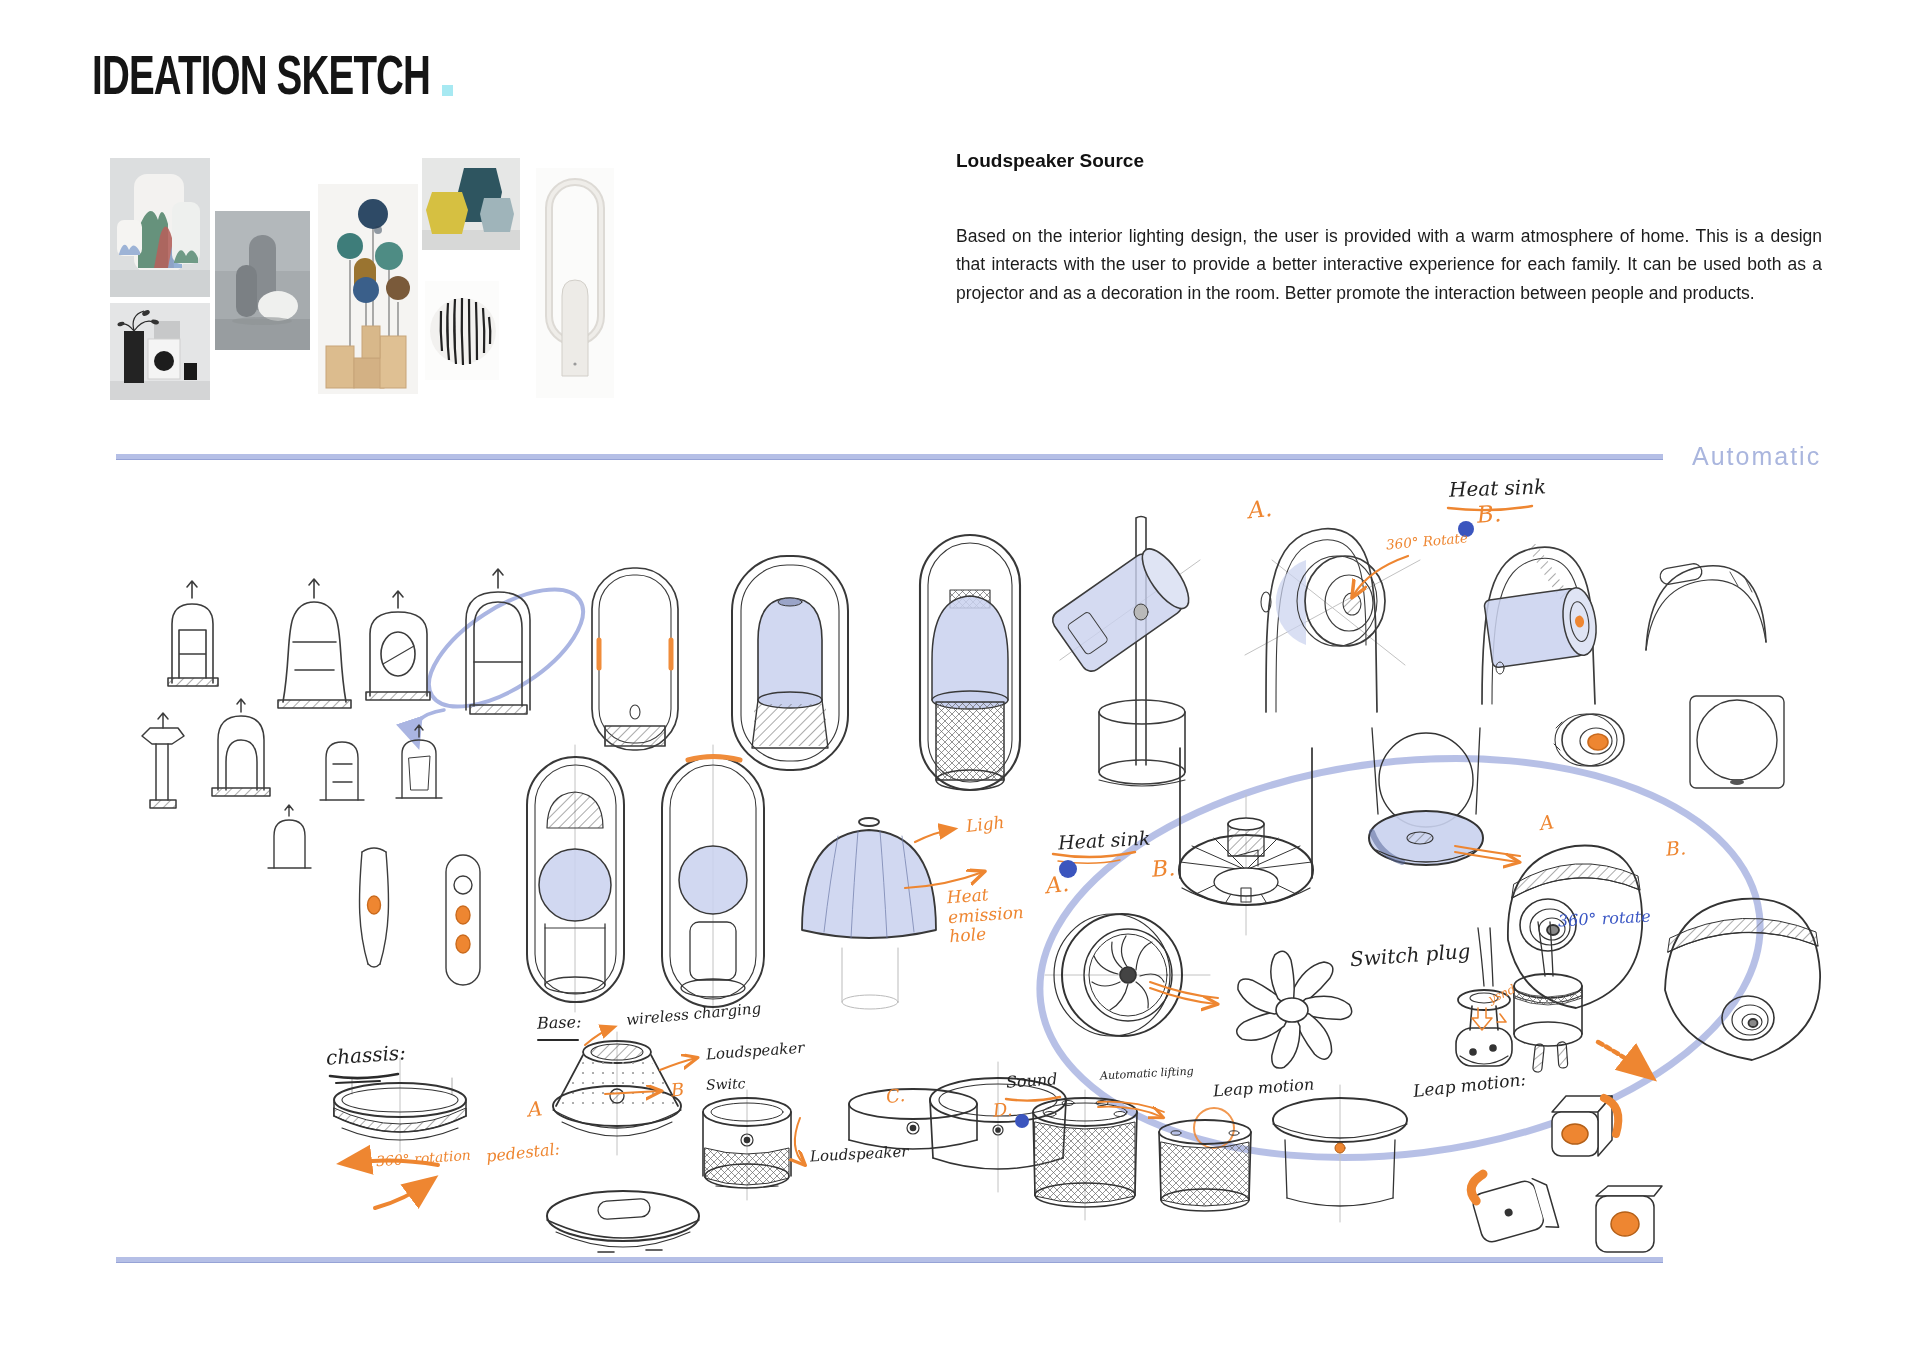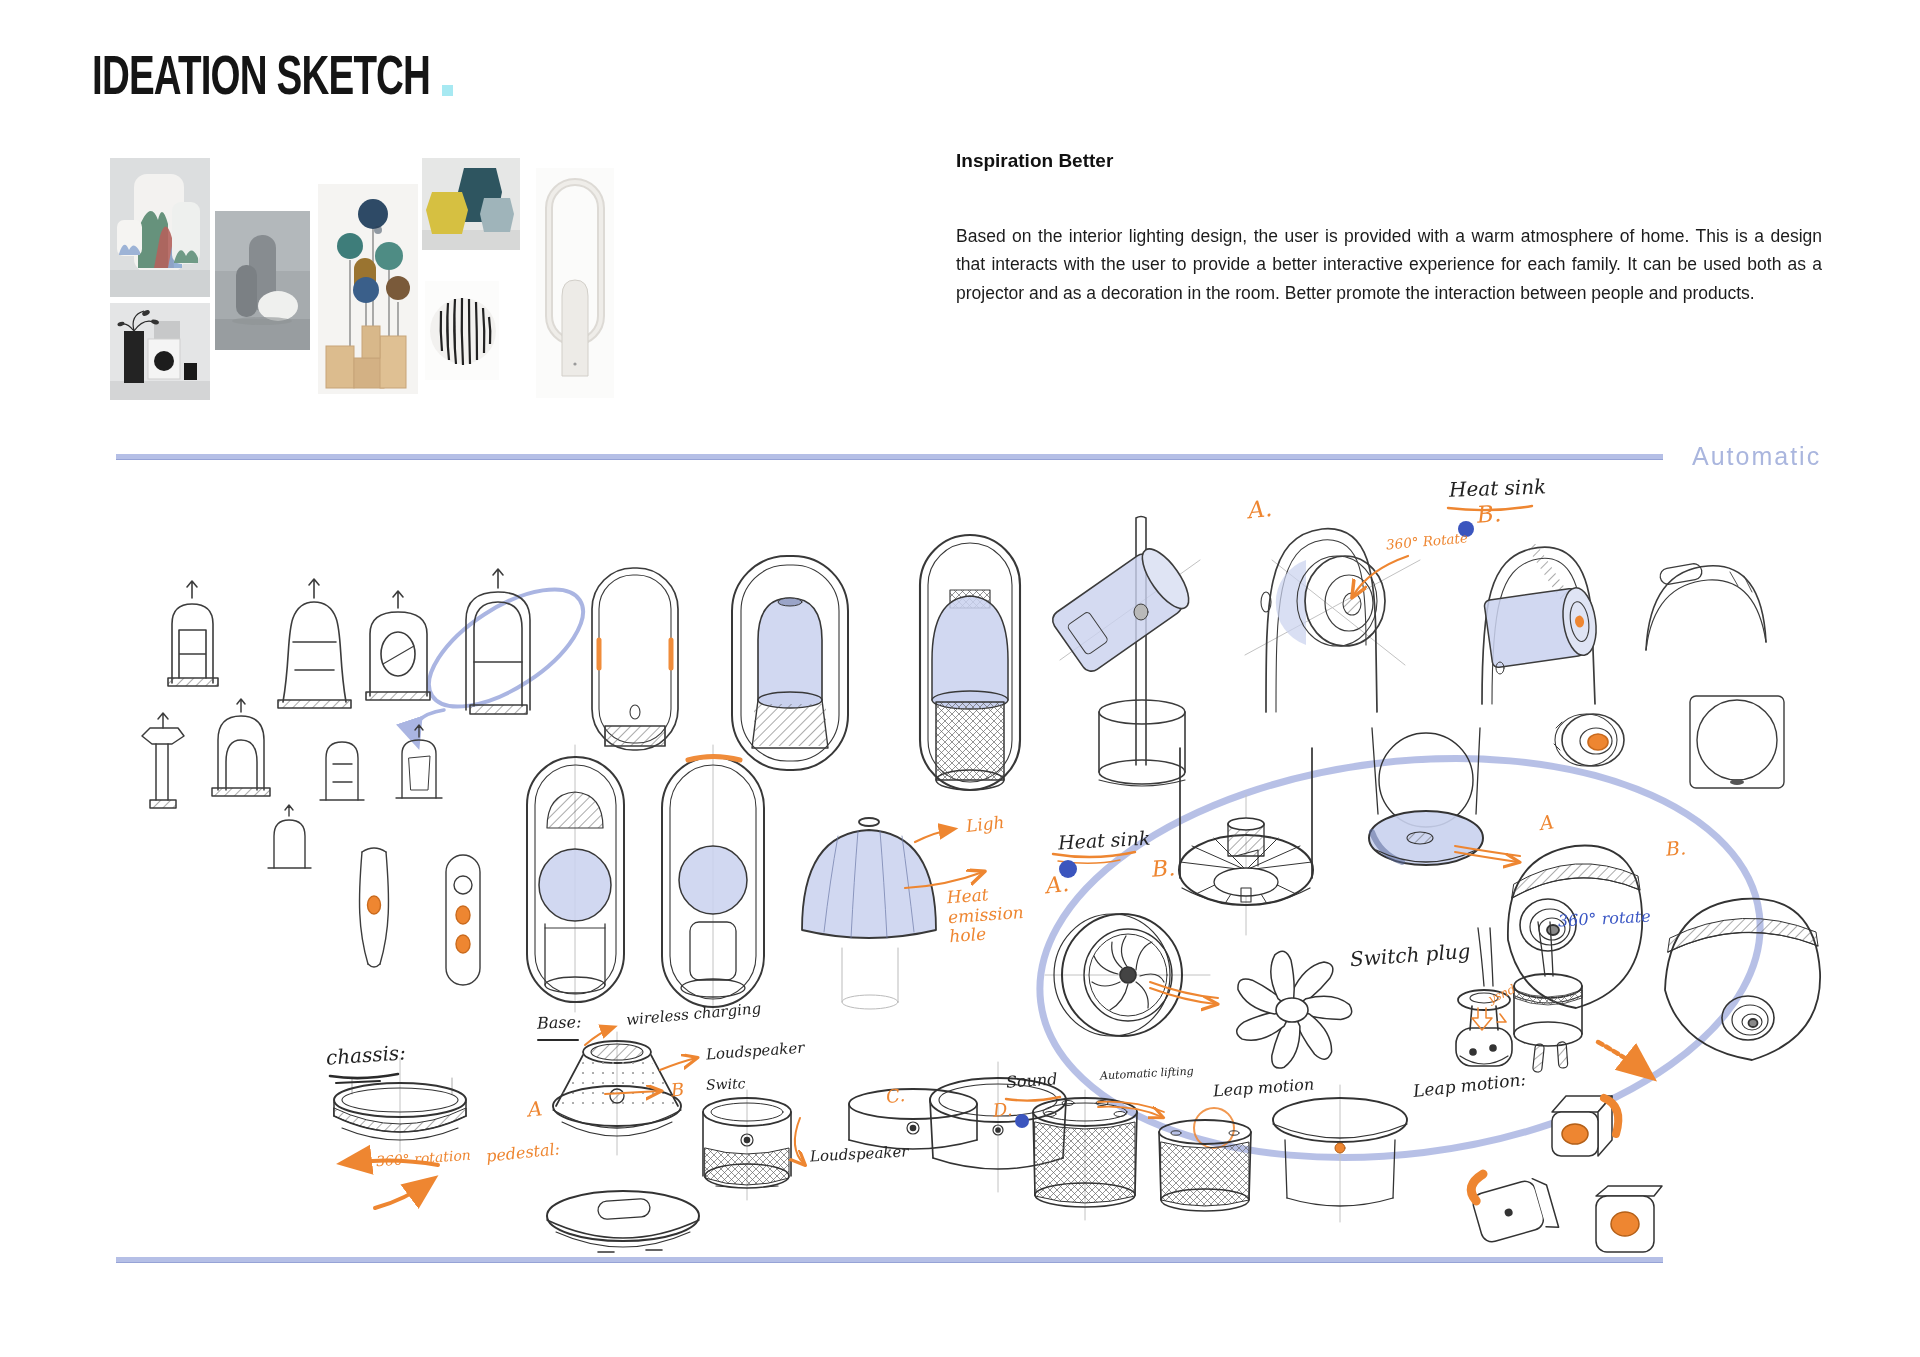--- a/index.html
+++ b/index.html
@@ -137,21 +137,21 @@
   <div class="tile" style="left:536px;top:168px">
     <svg width="78" height="230">
       <rect width="78" height="230" fill="#fbfbfa"></rect>
       <rect x="13" y="14" width="52" height="160" rx="26" fill="none" stroke="#dddad5" stroke-width="8"></rect>
       <rect x="13" y="14" width="52" height="160" rx="26" fill="none" stroke="#efede9" stroke-width="4"></rect>
       <path d="M26,128 Q26,112 39,112 Q52,112 52,128 L52,208 L26,208 Z" fill="#edebe7" stroke="#d2cfc9"></path>
       <circle cx="39" cy="196" r="1.6" fill="#9a9a9a"></circle>
     </svg>
   </div>
 
-  <div class="insp-head">Inspiration Better</div>
+  <div class="insp-head">Loudspeaker Source</div>
   <div class="insp-body">Based on the interior lighting design, the user is provided with a warm atmosphere of home. This is a design that interacts with the user to provide a better interactive experience for each family. It can be used both as a projector and as a decoration in the room. Better promote the interaction between people and products.</div>
 
   <div class="rule top"></div>
   <div class="ideation-label">Automatic</div>
   <div class="rule bottom"></div>
 
   <svg class="sketch" width="1920" height="1357" viewBox="0 0 1920 1357" fill="none" stroke-linecap="round" stroke-linejoin="round">
     <defs>
       <pattern id="hx" width="7" height="7" patternUnits="userSpaceOnUse" patternTransform="rotate(45)">
         <line x1="0" y1="0" x2="0" y2="7" stroke="#555" stroke-width="1"></line>

